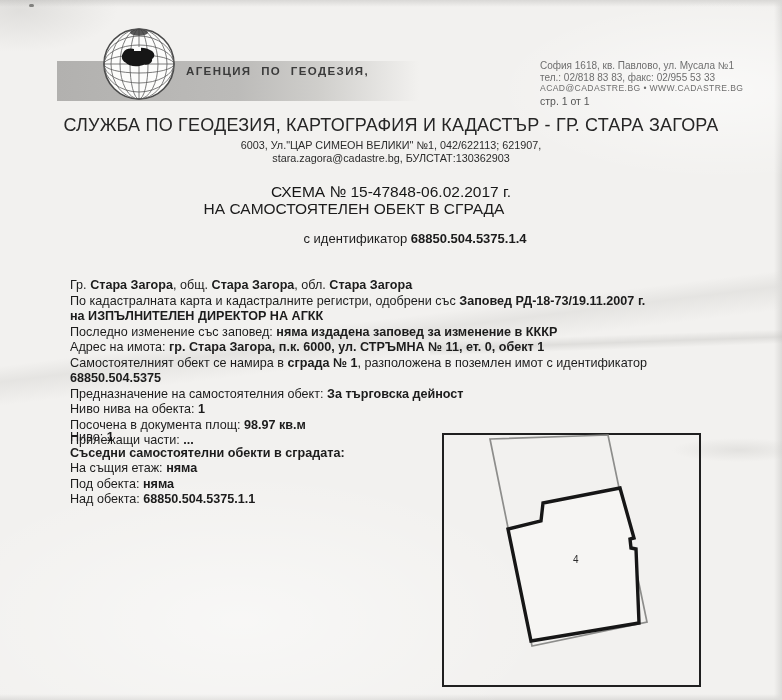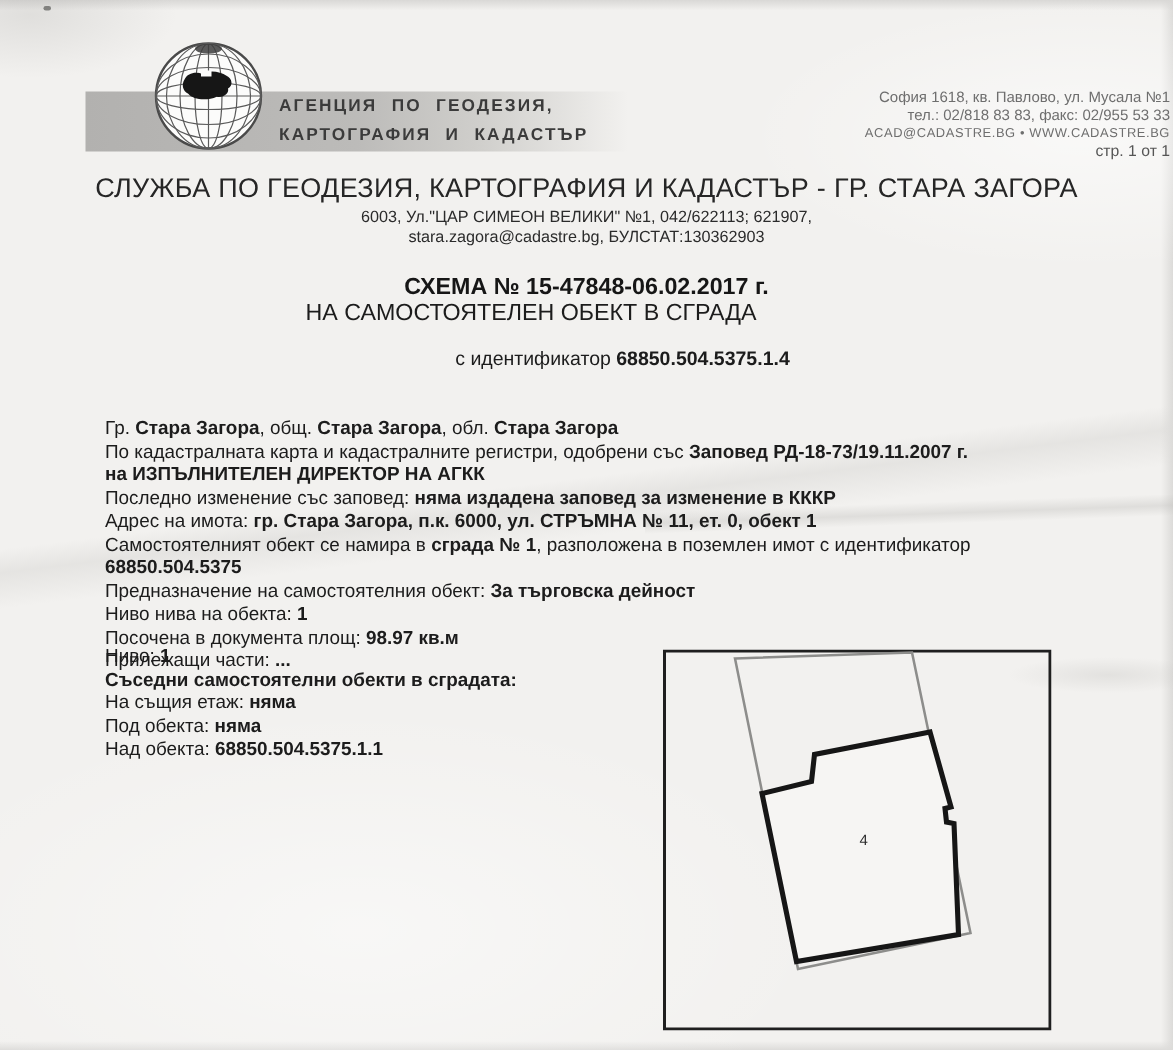--- a/index.html
+++ b/index.html
@@ -15,27 +15,27 @@
       linear-gradient(270deg, #dcdbd9 0px, rgba(220,219,217,0) 8px),
       linear-gradient(173deg, rgba(210,209,206,0) 46%, rgba(195,194,191,.28) 48%, rgba(210,209,206,0) 51%),
       #f2f1ef;
     color:#1e1e1e;
   }
   .abs{position:absolute;}
   
   .logo-band{left:57px;top:61px;width:362px;height:40px;
     background:linear-gradient(90deg,#b2b1af 0%,#bcbbb9 50%,#cfcecb 72%,rgba(240,239,237,0) 100%);}
   .agency-name{left:186px;top:62px;font-size:11.5px;font-weight:bold;letter-spacing:1.4px;word-spacing:5px;color:#3b3b3b;line-height:19px;}
-  .contact{left:540px;top:60px;width:240px;text-align:right;color:#6e6e6e;font-size:10px;line-height:11.5px;}
+  .contact{left:540px;top:60px;width:240px;text-align:left;color:#6e6e6e;font-size:10px;line-height:11.5px;}
   .contact .caps{font-size:8.6px;letter-spacing:.4px;}
   .contact .pg{color:#555;font-size:10.5px;margin-top:1px;}
   .office-title{left:0;top:115px;width:782px;text-align:center;font-size:18px;color:#262626;letter-spacing:.2px;}
   .office-addr{left:0;top:139px;width:782px;text-align:center;font-size:10.8px;color:#2b2b2b;line-height:12.5px;}
   
-  .schema-title{left:0;top:183px;width:782px;text-align:center;font-size:15.5px;font-weight:bold;color:#161616;}
+  .schema-title{left:0;top:183px;width:782px;text-align:center;font-size:15.5px;font-weight:normal;color:#161616;}
   .schema-sub{left:0;top:200px;width:708px;text-align:center;font-size:15.5px;color:#1c1c1c;}
   .ident{left:0;top:231px;width:782px;text-align:center;font-size:13px;color:#1c1c1c;margin-left:24px;}
   
   .bodytext{left:70px;top:253px;width:660px;font-size:12.6px;line-height:15.5px;color:#1c1c1c;margin-top:25px;}
   .leveltext{left:70px;top:430px;width:420px;font-size:12.6px;line-height:15.6px;color:#1c1c1c;}
   .b{font-weight:bold;}
   
   .plan{left:442px;top:433px;width:259px;height:254px;}
   .speck{left:29px;top:4px;width:5px;height:3px;background:#6a6a68;border-radius:2px;opacity:.8;}
   .crease1{left:430px;top:330px;width:352px;height:26px;
@@ -66,21 +66,20 @@
       <ellipse cx="39" cy="39" rx="35" ry="28" fill="none" stroke="#5a5a5a" stroke-width=".8"></ellipse>
       <line x1="4" y1="39" x2="74" y2="39" stroke="#5a5a5a" stroke-width=".8"></line>
       <ellipse cx="39" cy="7.5" rx="9" ry="3.2" fill="#3c3c3c" opacity=".85"></ellipse>
       <path d="M23,28 C25,23.5 31,22.5 35,24.5 C38.5,21.5 47,22.5 51,25.5 C55,27.5 55.5,32 52,34 C53,37 49,40.5 44.5,39.5 C38,42.5 28.5,41.5 25.5,37.5 C21.5,35.5 21,31 23,28 Z" fill="#161616"></path>
       <rect x="34" y="22" width="7" height="4" fill="#fcfcfb"></rect>
     </svg>
   </div>
 
   <div class="abs agency-name">
     <div>АГЕНЦИЯ ПО ГЕОДЕЗИЯ,</div>
-    <div>КАРТОГРАФИЯ И КАДАСТЪР</div>
   </div>
 
   <div class="abs contact">
     <div>София 1618, кв. Павлово, ул. Мусала №1</div>
     <div>тел.: 02/818 83 83, факс: 02/955 53 33</div>
     <div class="caps">ACAD@CADASTRE.BG • WWW.CADASTRE.BG</div>
     <div class="pg">стр. 1 от 1</div>
   </div>
 
   <div class="abs office-title">СЛУЖБА ПО ГЕОДЕЗИЯ, КАРТОГРАФИЯ И КАДАСТЪР - ГР. СТАРА ЗАГОРА</div>

